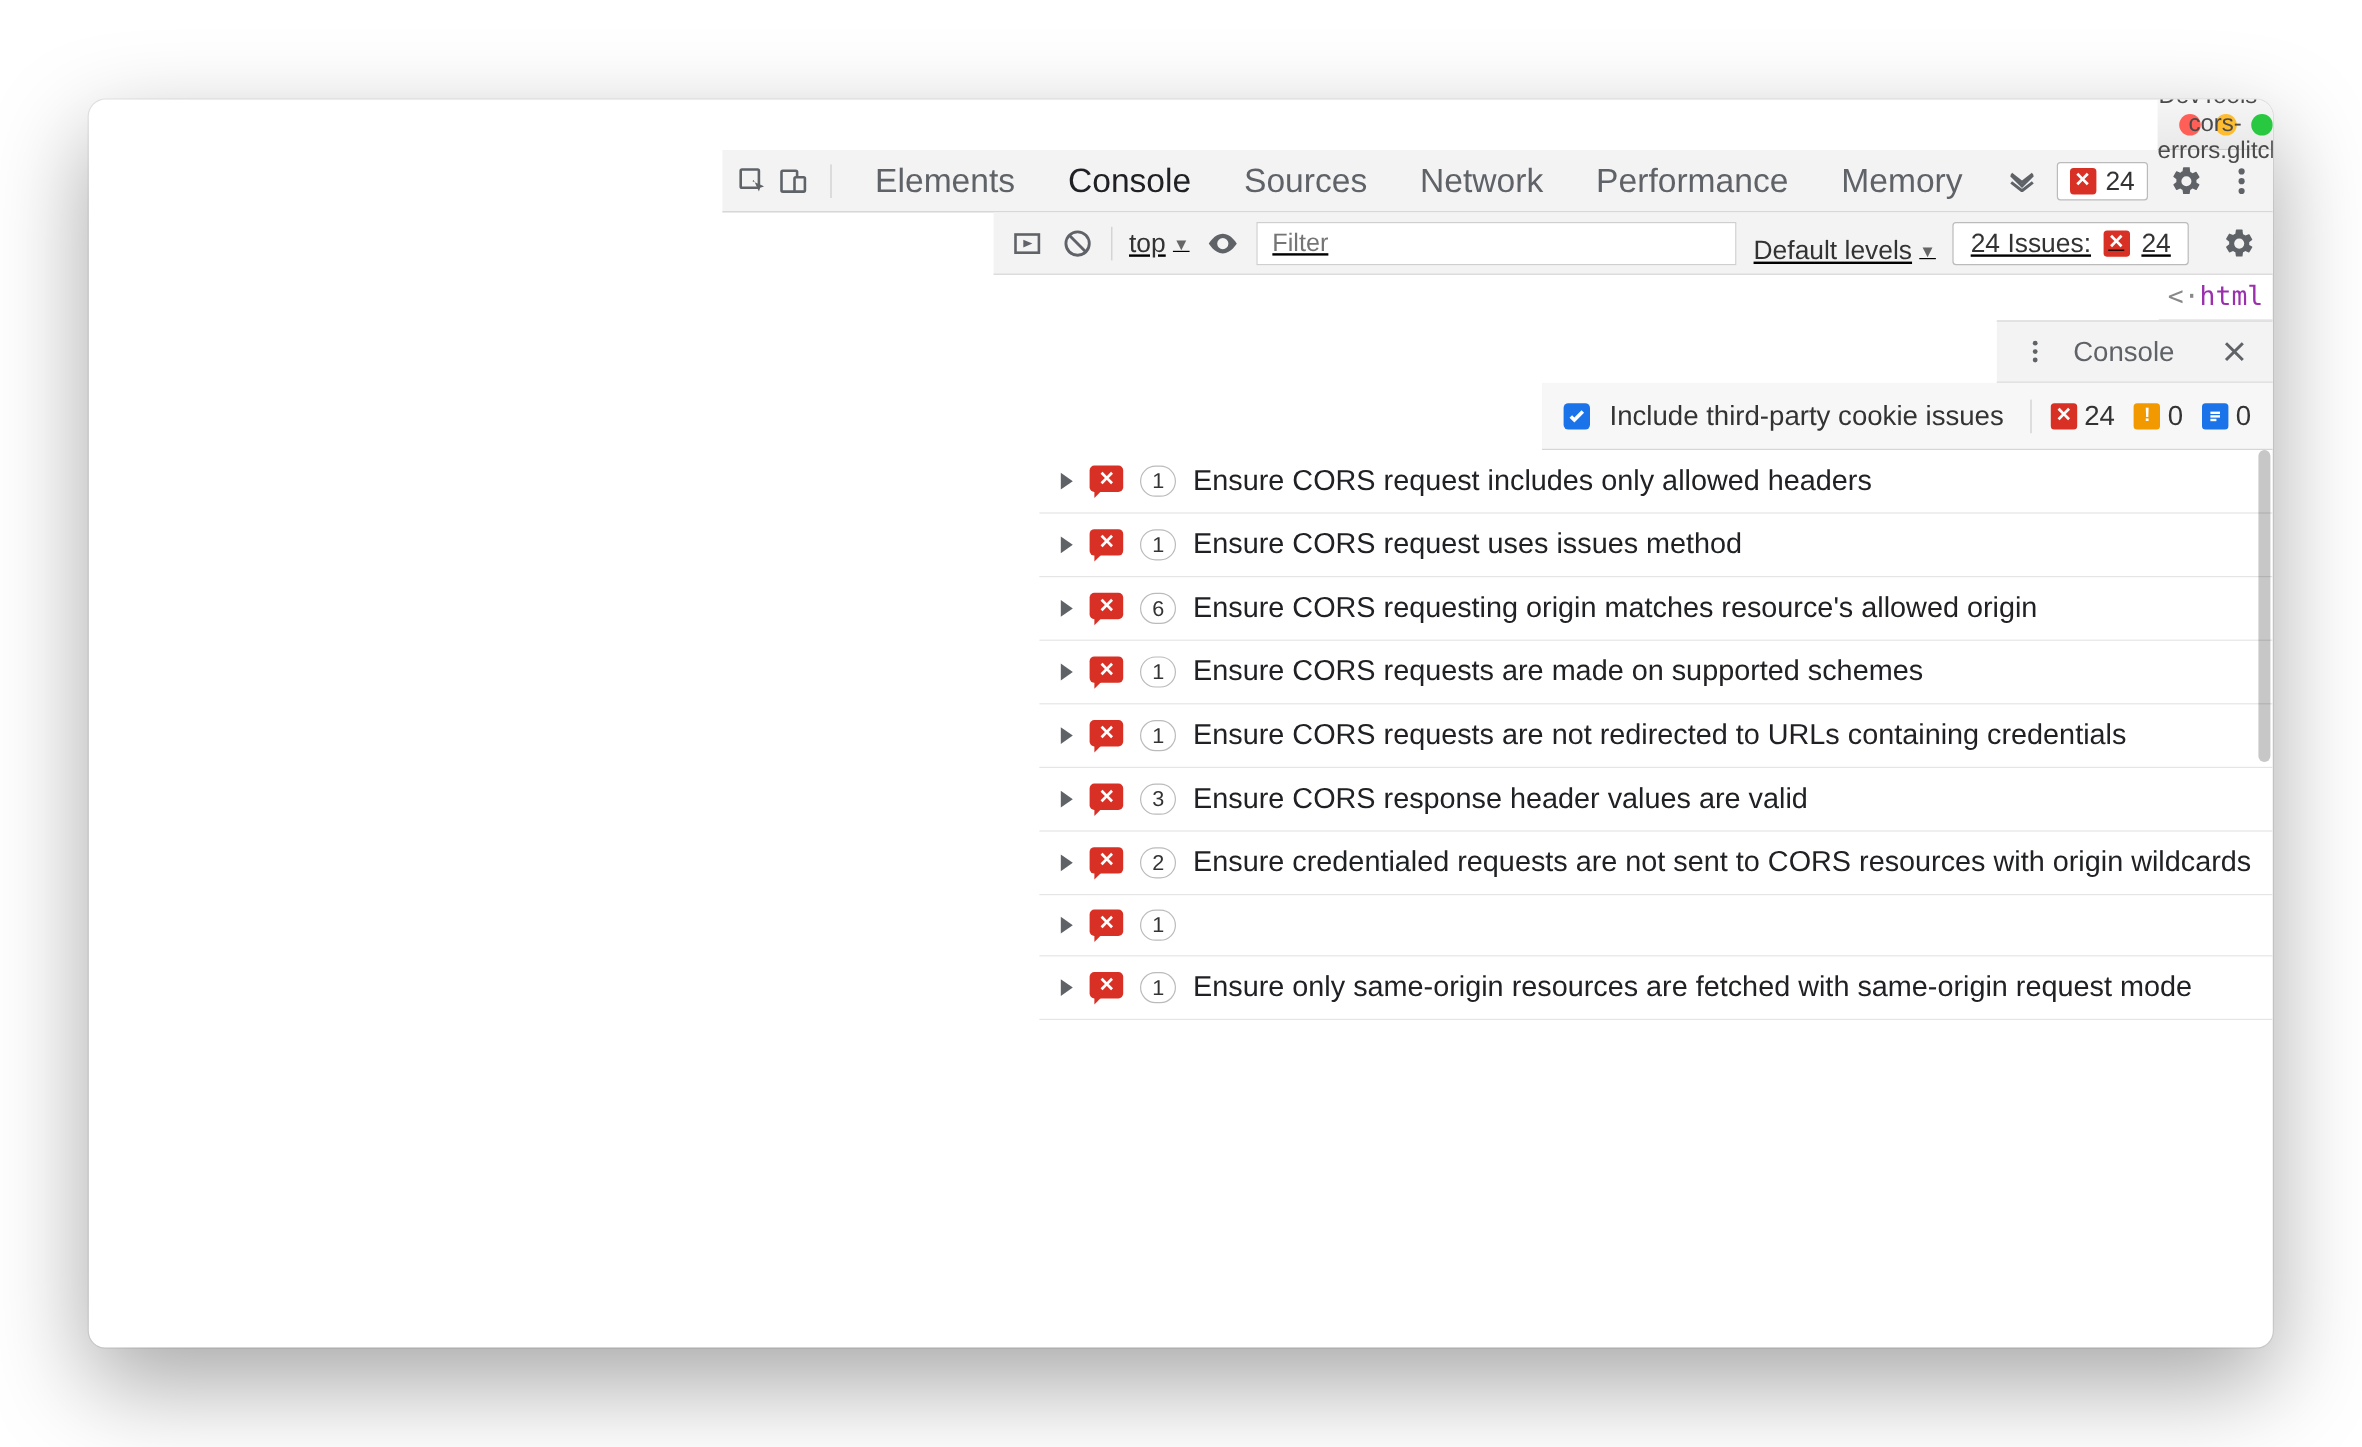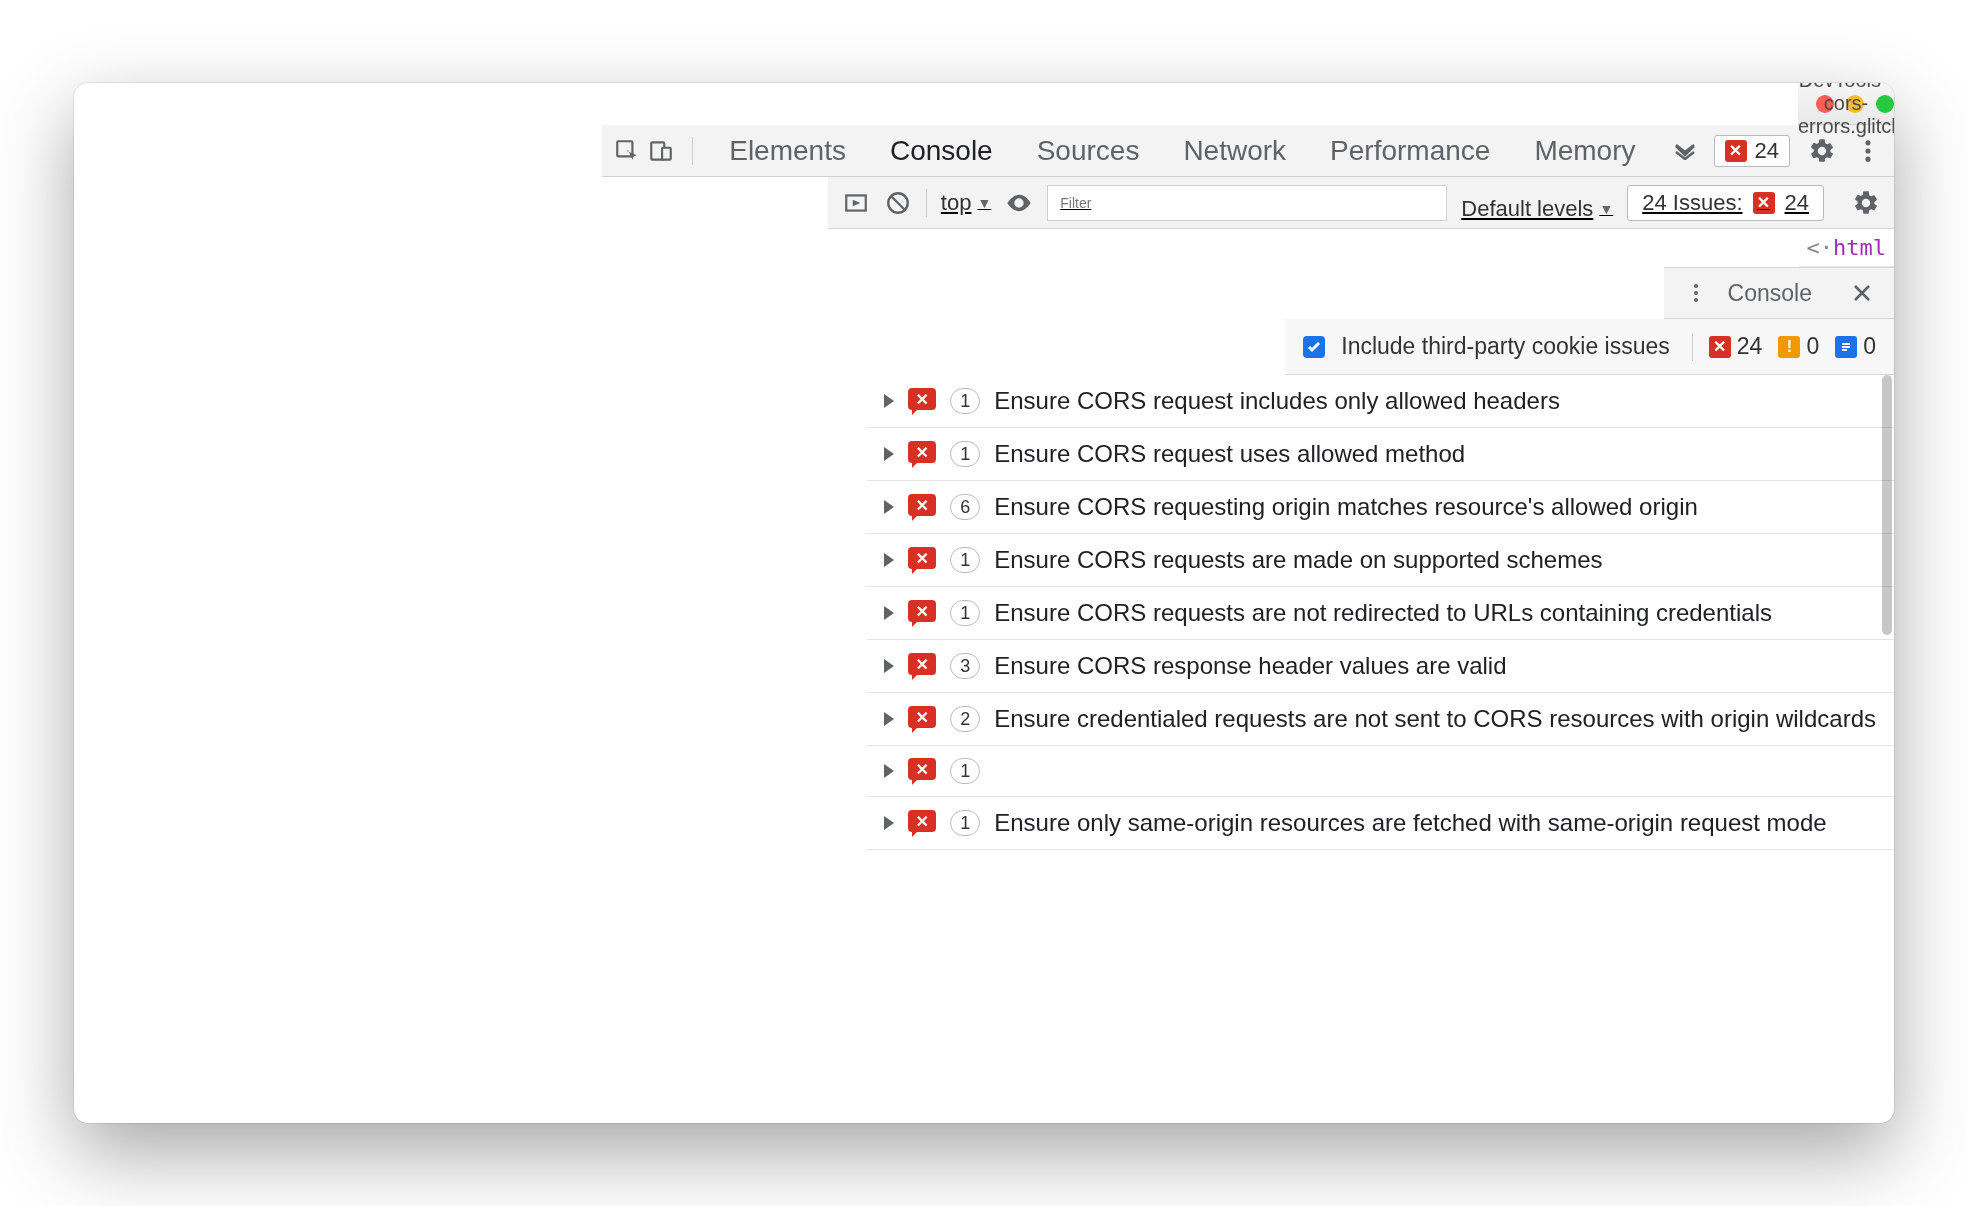--- a/index.html
+++ b/index.html
@@ -67,21 +67,21 @@
   }
   
   .filterbar {
     height:52px;background:#f3f3f3;border-bottom:1px solid #d6d6d6;
     display:flex;align-items:center;padding:0 14px;gap:14px;text-decoration:underline;
   }
   .ctx { font-size:22px; color:#333; display:flex; align-items:center; gap:6px;}
   .tri { font-size:14px; color:#666;}
   .filter-input{
     height:36px;border:1px solid #cfcfcf;background:#fff;
-    font-size:14px;color:#888;padding:0 12px;width:400px;
+    font-size:21px;color:#888;padding:0 12px;width:400px;
   }
   .lvl { font-size:22px;color:#333;display:flex;align-items:center;gap:6px;margin-top:12px;}
   .issues-box{
     border:1px solid #bbb;background:#fff;border-radius:3px;
     padding:4px 14px;display:flex;align-items:center;gap:10px;
     font-size:22px;color:#333;
   }
   
   .srcline{padding:6px 8px;border-bottom:1px solid #e6e6e6;font-family:ui-monospace,Menlo,monospace;color:#9b2fae;font-size:22px;}
   .srcline .lt{color:#888;}
@@ -291,21 +291,21 @@
           </span>
           <span class="countpill">1</span>
           <span>Ensure CORS request includes only allowed headers</span>
         </div>
         <div class="issue-row">
           <span class="disclosure"></span>
           <span class="bubble">
             <span class="body">✕</span>
           </span>
           <span class="countpill">1</span>
-          <span>Ensure CORS request uses allowed method</span>
+          <span>Ensure CORS request uses issues method</span>
         </div>
         <div class="issue-row">
           <span class="disclosure"></span>
           <span class="bubble">
             <span class="body">✕</span>
           </span>
           <span class="countpill">6</span>
           <span>Ensure CORS requesting origin matches resource's allowed origin</span>
         </div>
         <div class="issue-row">

